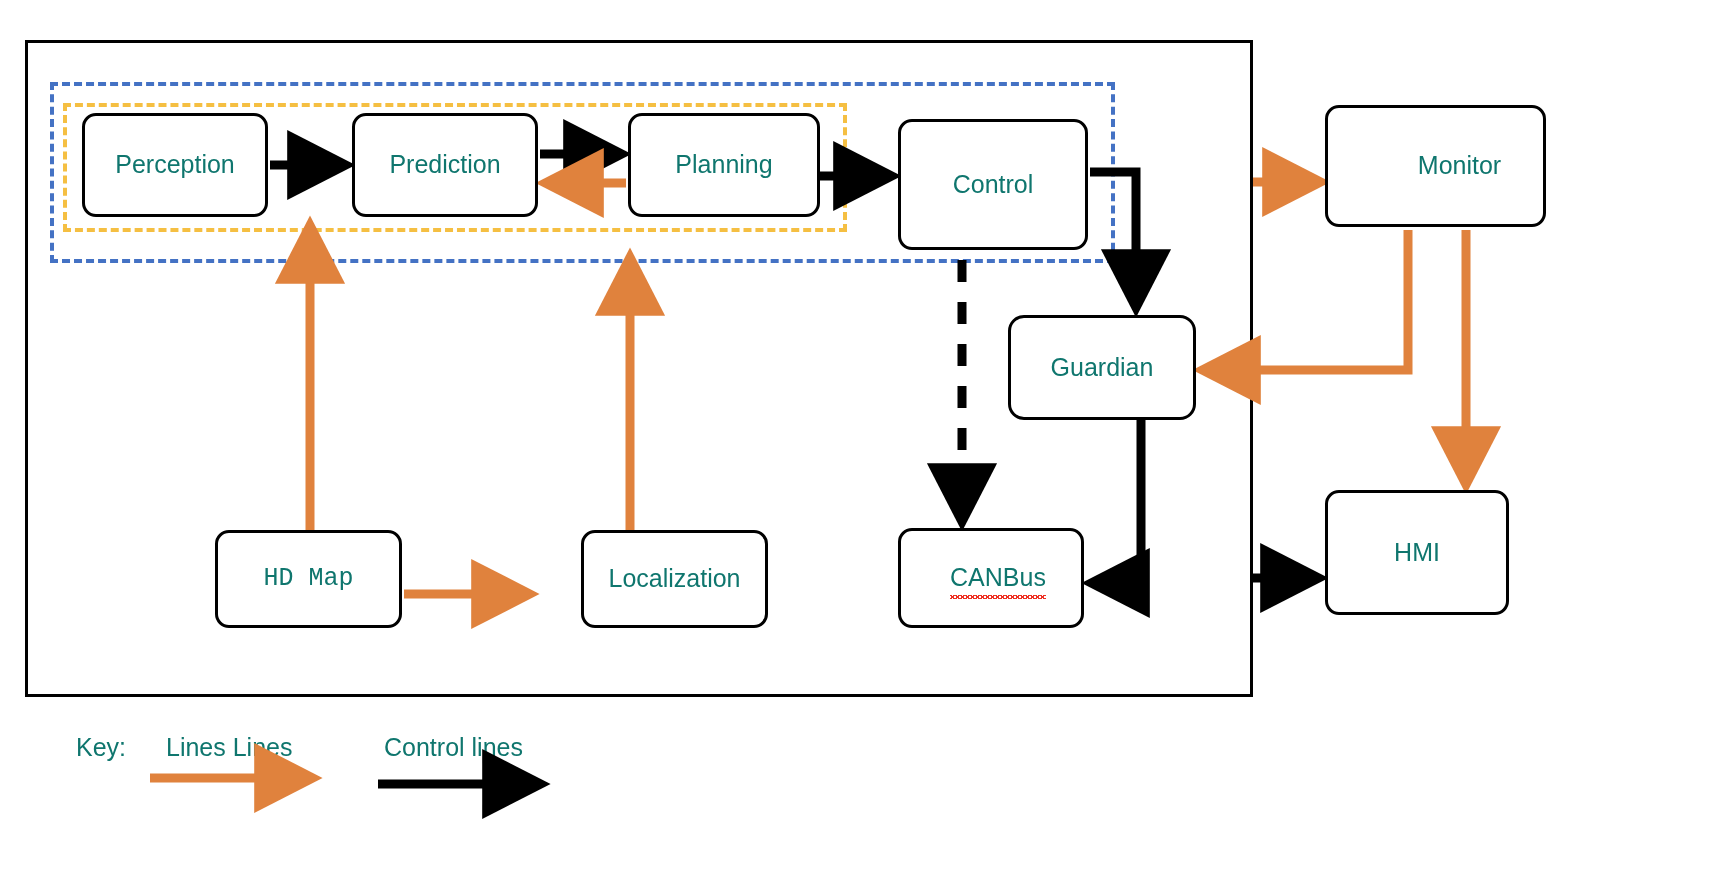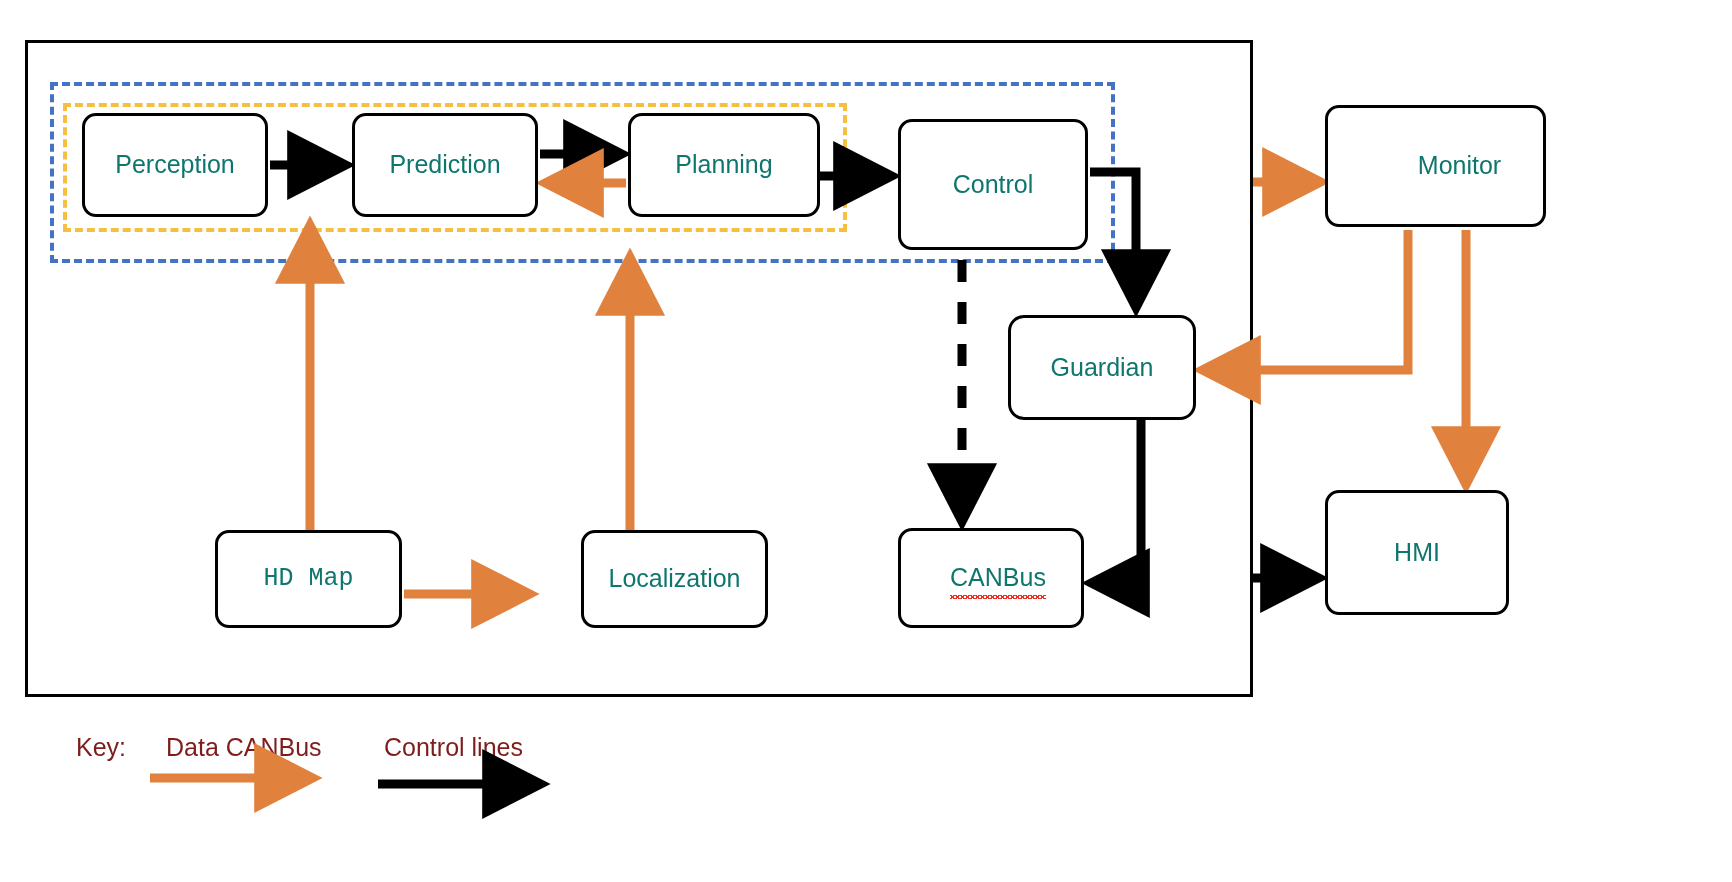--- a/index.html
+++ b/index.html
@@ -104,21 +104,21 @@
   
   .key-row {
     position: absolute;
     left: 0;
     top: 0;
     z-index: 6;
   }
   .key-text {
     position: absolute;
     font-size: 25px;
-    color: #7f1d1d;
+    color: #0f766e;
     white-space: nowrap;
   }
   #key-label   { left: 76px;  top: 733px; }
   #key-data    { left: 166px; top: 733px; }
   #key-control { left: 384px; top: 733px; }
 </style>
 </head>
 <body>
 
 <div id="stage">
@@ -202,21 +202,21 @@
   <div class="node" style="left:1325px; top:105px; width:221px; height:122px;padding-left:48px;">
     <span class="node-label">Monitor</span>
   </div>
 
   <div class="node" style="left:1325px; top:490px; width:184px; height:125px;">
     <span class="node-label">HMI</span>
   </div>
 
   <div class="key-row">
     <span class="key-text" id="key-label">Key:</span>
-    <span class="key-text" id="key-data">Data CANBus</span>
+    <span class="key-text" id="key-data">Lines Lines</span>
     <span class="key-text" id="key-control">Control lines</span>
   </div>
 
   <svg class="wires wires-top" viewBox="0 0 1732 882" width="1732" height="882">
     <defs>
       <marker id="ah-black2" markerWidth="9" markerHeight="9" refX="6.2" refY="4.5" orient="auto" markerUnits="strokeWidth">
         <path d="M0,0.6 L7.6,4.5 L0,8.4 z" fill="#000000"></path>
       </marker>
       <marker id="ah-orange2" markerWidth="9" markerHeight="9" refX="6.2" refY="4.5" orient="auto" markerUnits="strokeWidth">
         <path d="M0,0.6 L7.6,4.5 L0,8.4 z" fill="#E0823D"></path>

